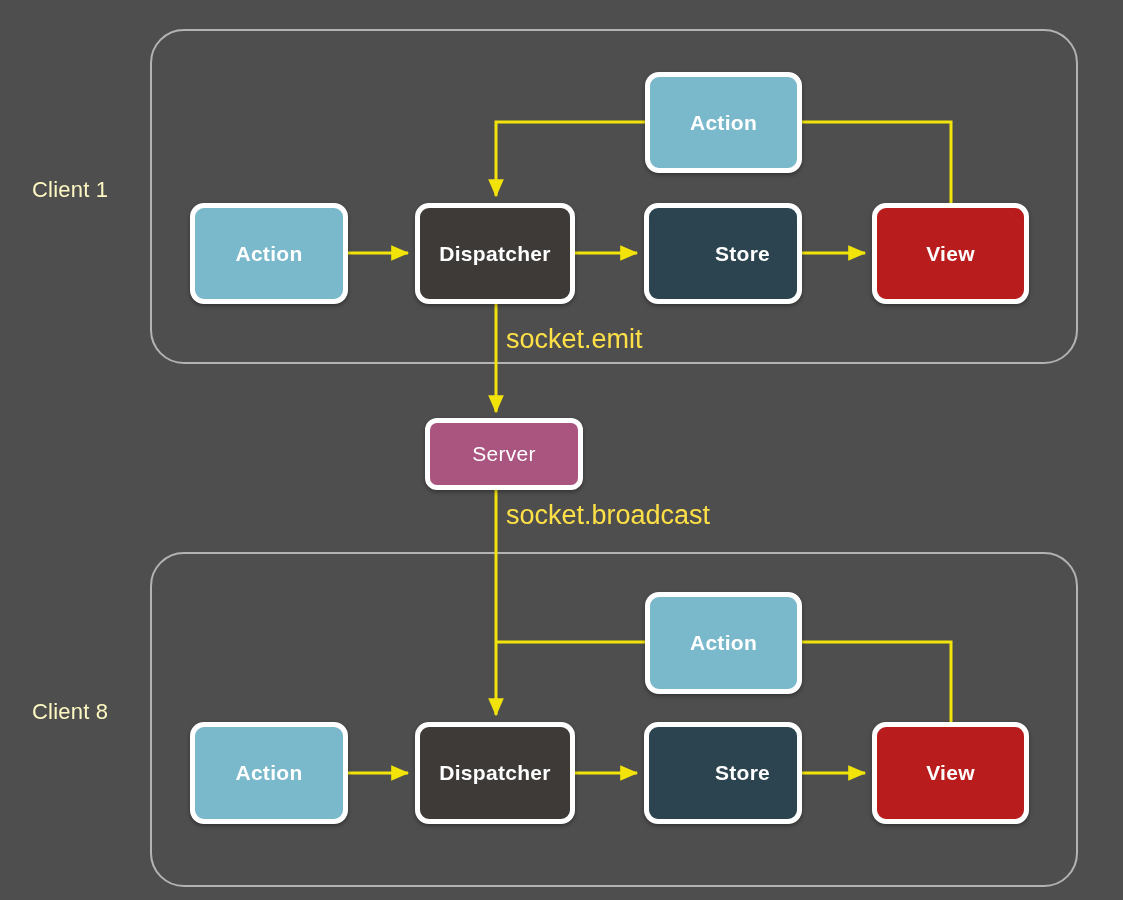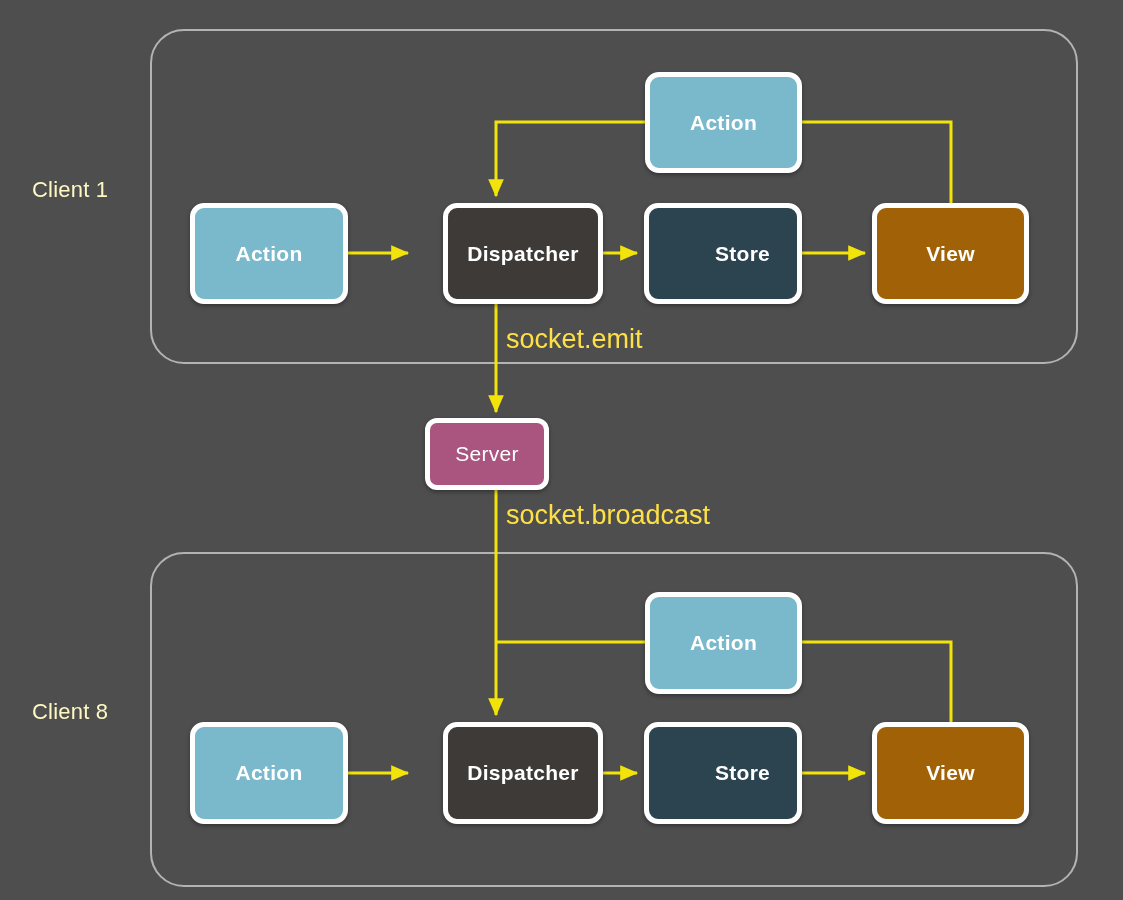--- a/index.html
+++ b/index.html
@@ -50,39 +50,39 @@
     align-items: center;
     justify-content: center;
     color: #ffffff;
     font-weight: bold;
     font-size: 21px;
     letter-spacing: 0.3px;
     box-shadow: 0 2px 4px rgba(0,0,0,0.35);
     z-index: 5;
   }
   .node.action    { background: #7ab8cc; }
-  .node.dispatcher{ background: #3d3a38; margin-left: 28px; }
+  .node.dispatcher{ background: #3d3a38; }
   .node.store     { background: #2c4450; padding-left: 39px; }
-  .node.view      { background: #a16207; }
+  .node.view      { background: #b91c1c; }
   .node.server    {
     background: #aa5480;
     font-weight: normal;
     font-size: 21px;
     border-radius: 12px;
   }
 
   
   #c1-action-left  { left: 190px; top: 203px; width: 158px; height: 101px; }
   #c1-dispatcher   { left: 415px; top: 203px; width: 160px; height: 101px; }
   #c1-store        { left: 644px; top: 203px; width: 158px; height: 101px; }
   #c1-view         { left: 872px; top: 203px; width: 157px; height: 101px; }
   #c1-action-top   { left: 645px; top: 72px;  width: 157px; height: 101px; }
 
   
-  #server-node     { left: 425px; top: 418px; width: 124px; height: 72px; }
+  #server-node     { left: 425px; top: 418px; width: 158px; height: 72px; }
 
   
   #c2-action-left  { left: 190px; top: 722px; width: 158px; height: 102px; }
   #c2-dispatcher   { left: 415px; top: 722px; width: 160px; height: 102px; }
   #c2-store        { left: 644px; top: 722px; width: 158px; height: 102px; }
   #c2-view         { left: 872px; top: 722px; width: 157px; height: 102px; }
   #c2-action-top   { left: 645px; top: 592px; width: 157px; height: 102px; }
 
   
   #edges {

